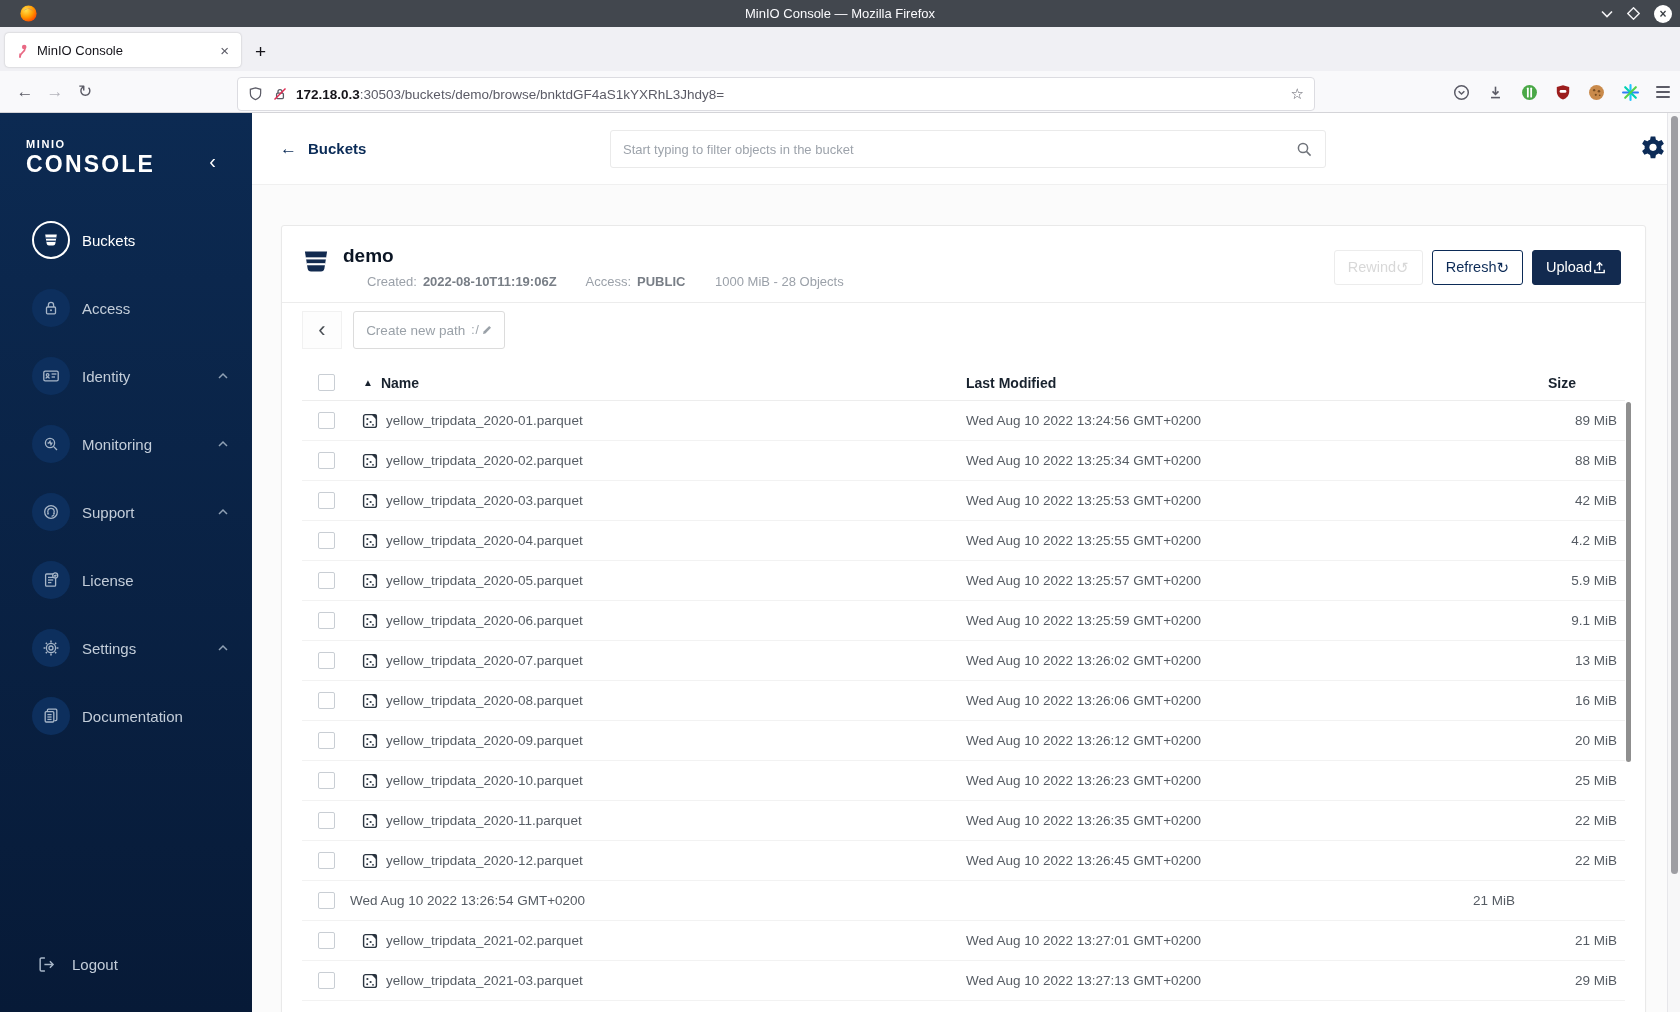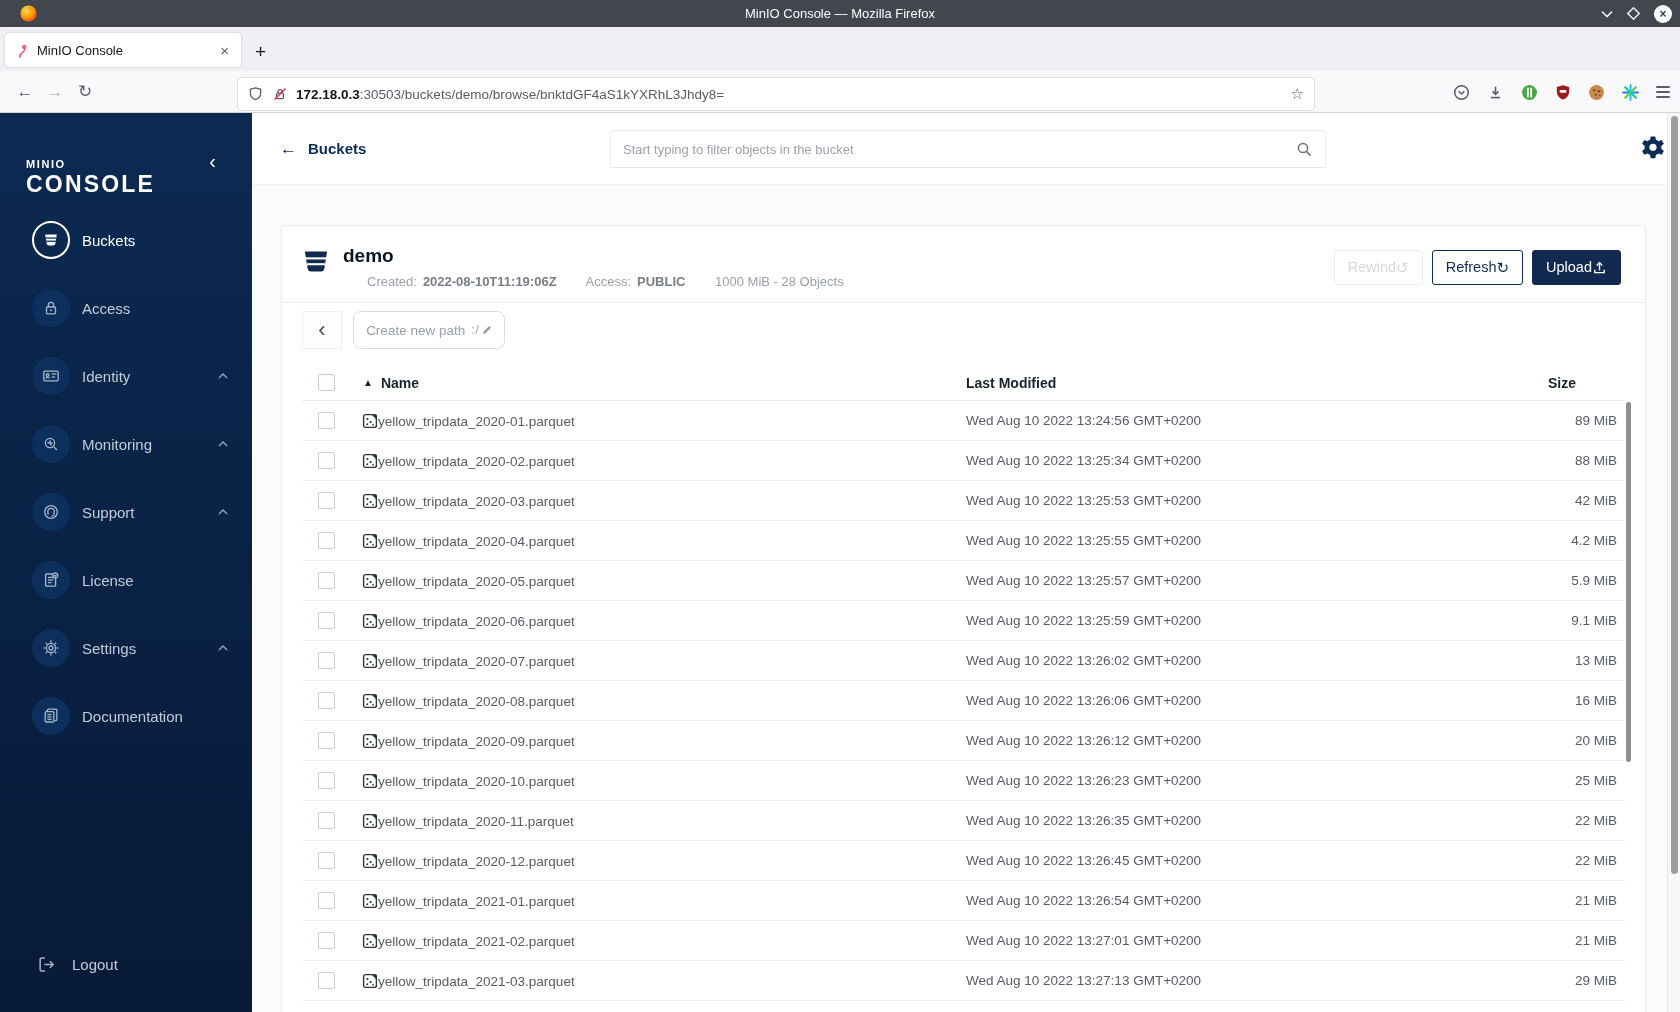--- a/index.html
+++ b/index.html
@@ -30,21 +30,21 @@
   .url-star { color:#5b5b66; font-size:15px; }
   .tool-icons { position:absolute; right:10px; top:0; height:42px; display:flex; align-items:center; gap:17px; }
   .hamburger { display:flex; flex-direction:column; gap:3px; }
   .hamburger span { width:14px; height:2px; background:#5b5b66; border-radius:1px; }
 
   
   .app { display:flex; height:899px; position:relative; }
 
   
   .sidebar { width:252px; flex:0 0 252px; background:linear-gradient(180deg,#0c2a52 0%,#071a37 100%); position:relative; }
-  .logo { position:absolute; top:25px; left:26px; color:#fff;margin-top:20px; }
+  .logo { position:absolute; top:25px; left:26px; color:#fff; }
   .logo-top { font-size:11px; font-weight:700; letter-spacing:1.6px; }
   .logo-main { font-size:23px; font-weight:700; letter-spacing:2.2px; margin-top:1px; }
   .collapse { position:absolute; top:38px; right:36px; color:#fff; font-size:20px; line-height:1; }
   .menu { position:absolute; top:93px; left:0; right:0; }
   .mitem { height:68px; display:flex; align-items:center; padding-left:32px; position:relative; }
   .mcircle { width:38px; height:38px; border-radius:50%; background:#0d2f5d; display:flex; align-items:center; justify-content:center; flex:0 0 38px; }
   .mitem.active .mcircle { background:transparent; border:2px solid #fff; }
   .mlabel { margin-left:12px; font-size:15px; color:#c3cdd9; }
   .mitem.active .mlabel { color:#fff; }
   .mcaret { position:absolute; right:24px; top:50%; transform:translateY(-50%); }
@@ -73,32 +73,32 @@
   .actions { margin-left:auto; align-self:center; display:flex; gap:9px; }
   .btn { height:35px; border-radius:3px; font-size:14.5px; font-family:"Liberation Sans",sans-serif; display:flex; align-items:center; justify-content:center; gap:0; padding:0 13px; background:#fff; }
   .btn .bico { font-size:15px; line-height:1; }
   .btn.rewind { border:1px solid #ececec; color:#d8d8d8; }
   .btn.refresh { border:1px solid #0c2b57; color:#0c2b57; }
   .btn.upload { border:1px solid #122a4f; background:#122a4f; color:#fff; }
 
   .pathrow { display:flex; align-items:center; padding:8px 15px 7px 20px; }
   .backbox { width:40px; height:38px; background:#fdfdfd; border:1px solid #f1f1f1; color:#4a4f55; font-size:22px; display:flex; align-items:center; justify-content:center; flex:0 0 40px; }
   .crumbbar { flex:1; height:38px; line-height:38px; background:#f6f6f6; margin-left:2px; padding-left:22px; font-size:13px; color:#8d939c; }
-  .createpath { width:152px; height:38px; margin-left:11px; border:1px solid #dcdcdc; border-radius:8px; background:#fff; color:#9aa1a8; font-size:13.5px; display:flex; align-items:center; justify-content:center; gap:6px; flex:0 0 152px; }
+  .createpath { width:152px; height:38px; margin-left:11px; border:1px solid #dcdcdc; border-radius:3px; background:#fff; color:#9aa1a8; font-size:13.5px; display:flex; align-items:center; justify-content:center; gap:6px; flex:0 0 152px; }
   .cp-ico { font-size:12px; letter-spacing:1px; color:#9aa1a8; display:flex; align-items:center; }
 
   .thead, .trow { display:grid; grid-template-columns:48px 1fr 557px 102px; align-items:center; margin:0 20px; }
   .thead { height:36px; margin-top:9px; border-bottom:1px solid #ededed; font-size:14px; font-weight:700; color:#18222e; }
   .h-name { display:flex; align-items:center; gap:8px; padding-left:13px; }
   .sort { font-size:10px; color:#18222e; }
   .h-size { padding-left:25px; }
   .trow { height:40px; border-bottom:1px solid #f2f2f2; font-size:13.5px; color:#565c64; }
   .c-check { display:flex; justify-content:center; }
   .checkbox { width:17px; height:17px; border:1px solid #c9ced4; border-radius:2px; background:#fff; display:inline-block; }
-  .c-name { display:flex; align-items:flex-end; padding-left:12px; min-width:0; }
+  .c-name { display:flex; align-items:center; gap:8px; padding-left:12px; min-width:0; }
   .c-name .fname { white-space:nowrap; overflow:hidden; text-overflow:ellipsis; }
   .c-size { text-align:right; padding-right:8px; }
 
   .inner-thumb { position:absolute; right:14px; top:176px; width:5px; height:360px; background:#8f8f8f; border-radius:3px; }
 
   .win-scrollbar { position:absolute; right:0; top:0; width:13px; height:899px; background:#f7f7f8; border-left:1px solid #e6e6ea; }
   .win-thumb { position:absolute; top:3px; left:3px; width:7px; height:758px; background:#9d9da2; border-radius:4px; }
 
   svg { display:block; }
 </style>
@@ -643,31 +643,20 @@
       <span class="fname">yellow_tripdata_2020-12.parquet</span>
     </span>
     <span>Wed Aug 10 2022 13:26:45 GMT+0200</span>
     <span class="c-size">22 MiB</span>
   </div>
 
   <div class="trow">
     <span class="c-check">
                   <span class="checkbox"></span>
                 </span>
-    <span class="c-name">
-      <svg width="16" height="16" viewBox="0 0 16 16">
-                    <rect x="1.6" y="1.6" width="12.8" height="12.8" rx="2" fill="none" stroke="#2b3440" stroke-width="1.4"></rect>
-                    <path d="M9.5 1.6 H14.4 V6.5 Z" fill="#2b3440"></path>
-                    <circle cx="5.4" cy="6" r="1.1" fill="#2b3440"></circle>
-                    <circle cx="8.6" cy="9" r="1.1" fill="#2b3440"></circle>
-                    <circle cx="5.2" cy="11.2" r="1" fill="#2b3440"></circle>
-                    <circle cx="11" cy="11.8" r="0.9" fill="#2b3440"></circle>
-                  </svg>
-      <span class="fname">yellow_tripdata_2021-01.parquet</span>
-    </span>
     <span>Wed Aug 10 2022 13:26:54 GMT+0200</span>
     <span class="c-size">21 MiB</span>
   </div>
 
   <div class="trow">
     <span class="c-check">
                   <span class="checkbox"></span>
                 </span>
     <span class="c-name">
       <svg width="16" height="16" viewBox="0 0 16 16">

